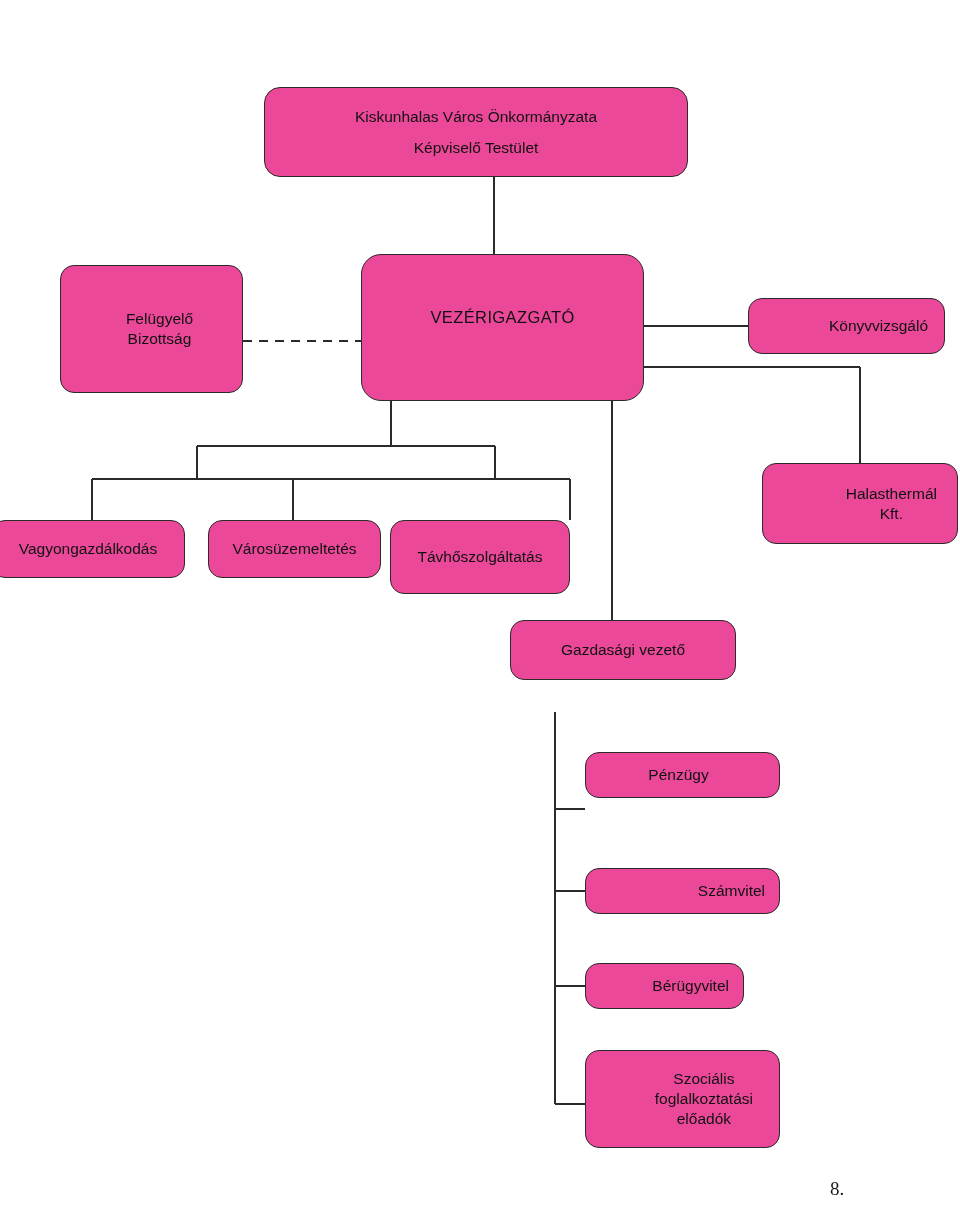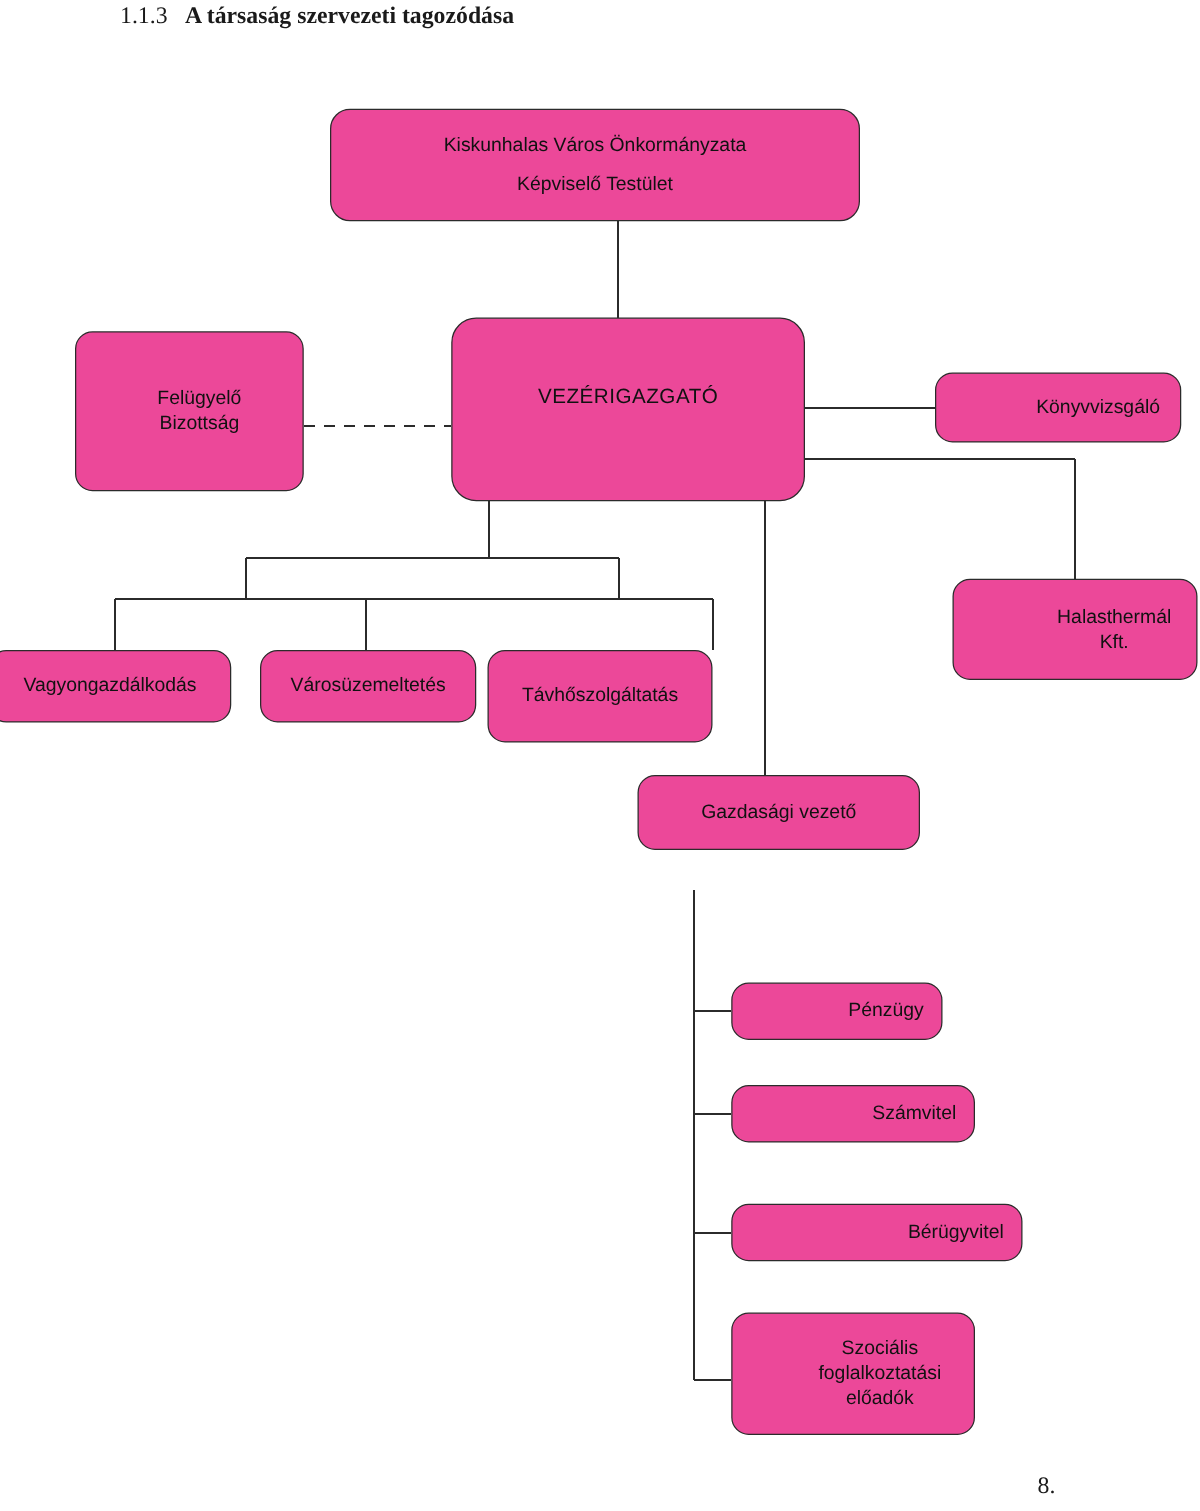--- a/index.html
+++ b/index.html
@@ -63,42 +63,38 @@
   .node.n-council .lbl { line-height: 2.0; }
   .node.n-fb        { left: 60px;  top: 265px; width: 183px; height: 128px; padding-left: 22px; }
   .node.n-ceo       { left: 361px; top: 254px; width: 283px; height: 147px; border-radius: 20px; }
   .node.n-ceo .lbl  { font-size: 16.5px; letter-spacing: 0.4px; position: relative; top: -10px; }
   .node.n-audit     { left: 748px; top: 298px; width: 197px; height: 56px; justify-content: flex-end; padding-right: 16px; }
   .node.n-asset     { left: -9px;  top: 520px; width: 194px; height: 58px; }
   .node.n-city      { left: 208px; top: 520px; width: 173px; height: 58px; }
   .node.n-heat      { left: 390px; top: 520px; width: 180px; height: 74px; }
   .node.n-therm     { left: 762px; top: 463px; width: 196px; height: 81px; justify-content: flex-end; padding-right: 20px; }
   .node.n-fin-dir   { left: 510px; top: 620px; width: 226px; height: 60px; }
-  .node.n-penzugy   { left: 585px; top: 786px; width: 169px; height: 46px; justify-content: flex-end; padding-right: 14px; }
+  .node.n-penzugy   { left: 585px; top: 752px; width: 195px; height: 46px; justify-content: center; padding-right: 14px; }
   .node.n-szamvitel { left: 585px; top: 868px; width: 195px; height: 46px; justify-content: flex-end; padding-right: 14px; }
-  .node.n-ber       { left: 585px; top: 963px; width: 233px; height: 46px; justify-content: flex-end; padding-right: 14px; }
+  .node.n-ber       { left: 585px; top: 963px; width: 159px; height: 46px; justify-content: flex-end; padding-right: 14px; }
   .node.n-szoc      { left: 585px; top: 1050px; width: 195px; height: 98px; justify-content: flex-end; padding-right: 26px; }
   #pagenum {
     position: absolute;
     left: 830px;
     top: 1178px;
     font-family: "Liberation Serif", serif;
     font-size: 19px;
     color: #1a1a1a;
   }
 </style>
 </head>
 <body>
 
 <div id="page">
 
-  <div id="heading">
-    <span class="num">1.1.3</span>
-    <span class="ttl">A társaság szervezeti tagozódása</span>
-  </div>
 
   <svg id="wires" viewBox="0 0 960 1209" width="960" height="1209" xmlns="http://www.w3.org/2000/svg">
     <g stroke="#2b2b2b" stroke-width="1.6" fill="none" shape-rendering="crispEdges">
 
       
       <line x1="494" y1="177" x2="494" y2="254"></line>
 
        felugyelo bizottsag --&gt;
       <line x1="243" y1="341" x2="361" y2="341" stroke-dasharray="9 7"></line>
 

